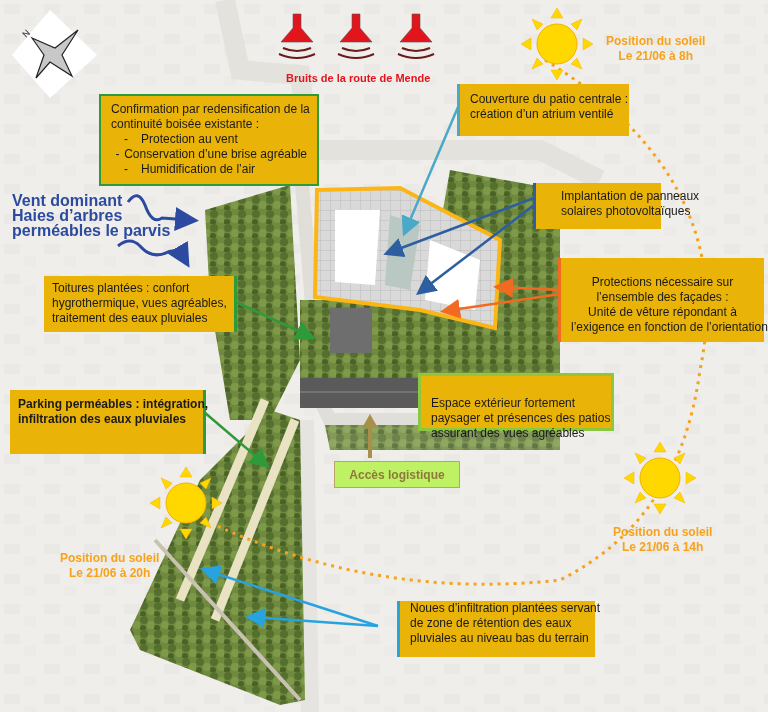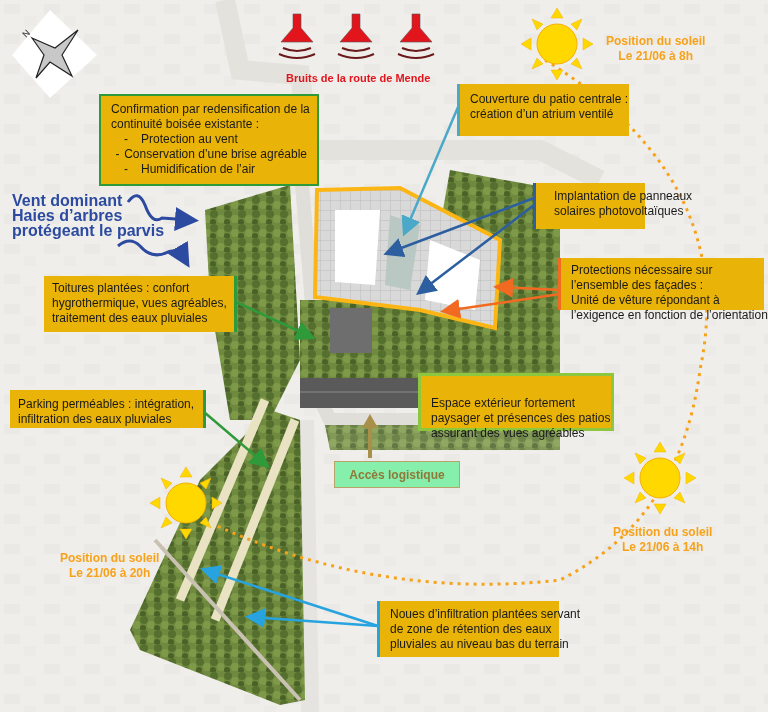--- a/index.html
+++ b/index.html
@@ -10,21 +10,21 @@
   .box-green { border: 2px solid #2e9a3a; margin-left: 34px; }
   .box-lime { border: 3px solid #8dc63f; }
   .bar-left { border-left: 3px solid; }
   .bar-right { border-right: 3px solid; }
   .right-text { text-align: left; }
   .sun-label { position: absolute; color: #f7a21b; font-weight: bold; font-size: 12px; line-height: 15px; text-align: center; white-space: nowrap; }
   .noise-label { position: absolute; color: #e2141c; font-weight: bold; font-size: 11px; white-space: nowrap; }
   .wind-label { position: absolute; color: #2b4aa0; font-weight: bold; font-size: 16px; line-height: 15px; white-space: nowrap; }
   .bullet { display: flex; white-space: nowrap; }
   .bullet .dash { width: 30px; text-align: center; }
-  .access { position: absolute; background: #86efac; border: 1px solid #b8a46a; color: #8d7a3a; font-weight: bold; font-size: 12px; display: flex; align-items: center; justify-content: center; box-sizing: border-box; }
+  .access { position: absolute; background: #bef264; border: 1px solid #b8a46a; color: #8d7a3a; font-weight: bold; font-size: 12px; display: flex; align-items: center; justify-content: center; box-sizing: border-box; }
 </style>
 </head>
 <body>
 
 <svg class="map" viewBox="0 0 768 712" xmlns="http://www.w3.org/2000/svg">
   <defs>
     <marker id="ahGreen" markerWidth="8" markerHeight="8" refX="6" refY="4" orient="auto">
         <path d="M0,0 L8,4 L0,8 z" fill="#2e9a3a"></path>
       </marker>
     <marker id="ahLBlue" markerWidth="8" markerHeight="8" refX="6" refY="4" orient="auto">
@@ -179,21 +179,21 @@
   <span style="display:block">Le 21/06 à 14h</span>
 </div>
 <div class="sun-label" style="left:60px; top:551px;">
   <span style="display:block">Position du soleil</span>
   <span style="display:block">Le 21/06 à 20h</span>
 </div>
 
 <div class="wind-label" style="left:12px; top:193px;">
   <span style="display:block">Vent dominant</span>
   <span style="display:block">Haies d’arbres</span>
-  <span style="display:block">protégeant le parvis</span>
+  <span style="display:block">perméables le parvis</span>
 </div>
 
 <div class="ann box-green" style="left:65px; top:94px; width:220px; height:92px; padding:6px 10px;">
   <span class="ln">Confirmation par redensification de la</span>
   <span class="ln">continuité boisée existante :</span>
   <div class="bullet">
       <span class="dash">-</span>
       <span>Protection au vent</span>
     </div>
   <div class="bullet">
@@ -204,48 +204,48 @@
       <span class="dash">-</span>
       <span>Humidification de l’air</span>
     </div>
 </div>
 
 <div class="ann bar-left" style="left:457px; top:84px; width:172px; height:52px; padding:8px 10px; border-color:#4aa8c8;">
   <span class="ln">Couverture du patio centrale :</span>
   <span class="ln">création d’un atrium ventilé</span>
 </div>
 
-<div class="ann bar-left" style="left:533px; top:183px; width:112px; height:46px; padding:6px 18px; border-color:#2d5fa0;">
+<div class="ann bar-left" style="left:533px; top:183px; width:128px; height:46px; padding:6px 25px; border-color:#2d5fa0;">
   <span class="ln">Implantation de panneaux</span>
   <span class="ln">solaires photovoltaïques</span>
 </div>
 
-<div class="ann bar-left" style="left:558px; top:258px; width:206px; height:52px; padding:5px 10px; border-color:#f26a21;">
+<div class="ann bar-left" style="left:558px; top:258px; width:206px; height:84px; padding:17px 10px; border-color:#f26a21;text-align:center;">
   <span class="ln">Protections nécessaire sur</span>
   <span class="ln">l’ensemble des façades :</span>
   <span class="ln">Unité de vêture répondant à</span>
   <span class="ln">l’exigence en fonction de l’orientation</span>
 </div>
 
 <div class="ann bar-right right-text" style="left:44px; top:276px; width:193px; height:56px; padding:5px 8px; border-color:#2e9a3a;">
   <span class="ln">Toitures plantées : confort</span>
   <span class="ln">hygrothermique, vues agréables,</span>
   <span class="ln">traitement des eaux pluviales</span>
 </div>
 
-<div class="ann bar-right right-text" style="left:10px; top:390px; width:196px; height:38px; padding:7px 8px; border-color:#2e9a3a;">
+<div class="ann bar-right right-text" style="left:10px; top:390px; width:196px; height:64px; padding:7px 8px; border-color:#2e9a3a;font-weight:bold;">
   <span class="ln">Parking perméables : intégration,</span>
   <span class="ln">infiltration des eaux pluviales</span>
 </div>
 
 <div class="ann box-lime" style="left:418px; top:373px; width:196px; height:58px; padding:20px 10px;">
   <span class="ln">Espace extérieur fortement</span>
   <span class="ln">paysager et présences des patios</span>
   <span class="ln">assurant des vues agréables</span>
 </div>
 
 <div class="access" style="left:334px; top:461px; width:126px; height:27px;">Accès logistique</div>
 
-<div class="ann bar-left" style="left:377px; top:601px; width:182px; height:56px; padding:6px 10px; border-color:#27a3e0;">
+<div class="ann bar-left" style="left:397px; top:601px; width:198px; height:56px; padding:0 10px; border-color:#27a3e0;">
   <span class="ln">Noues d’infiltration plantées servant</span>
   <span class="ln">de zone de rétention des eaux</span>
   <span class="ln">pluviales au niveau bas du terrain</span>
 </div>
 
 </body></html>

